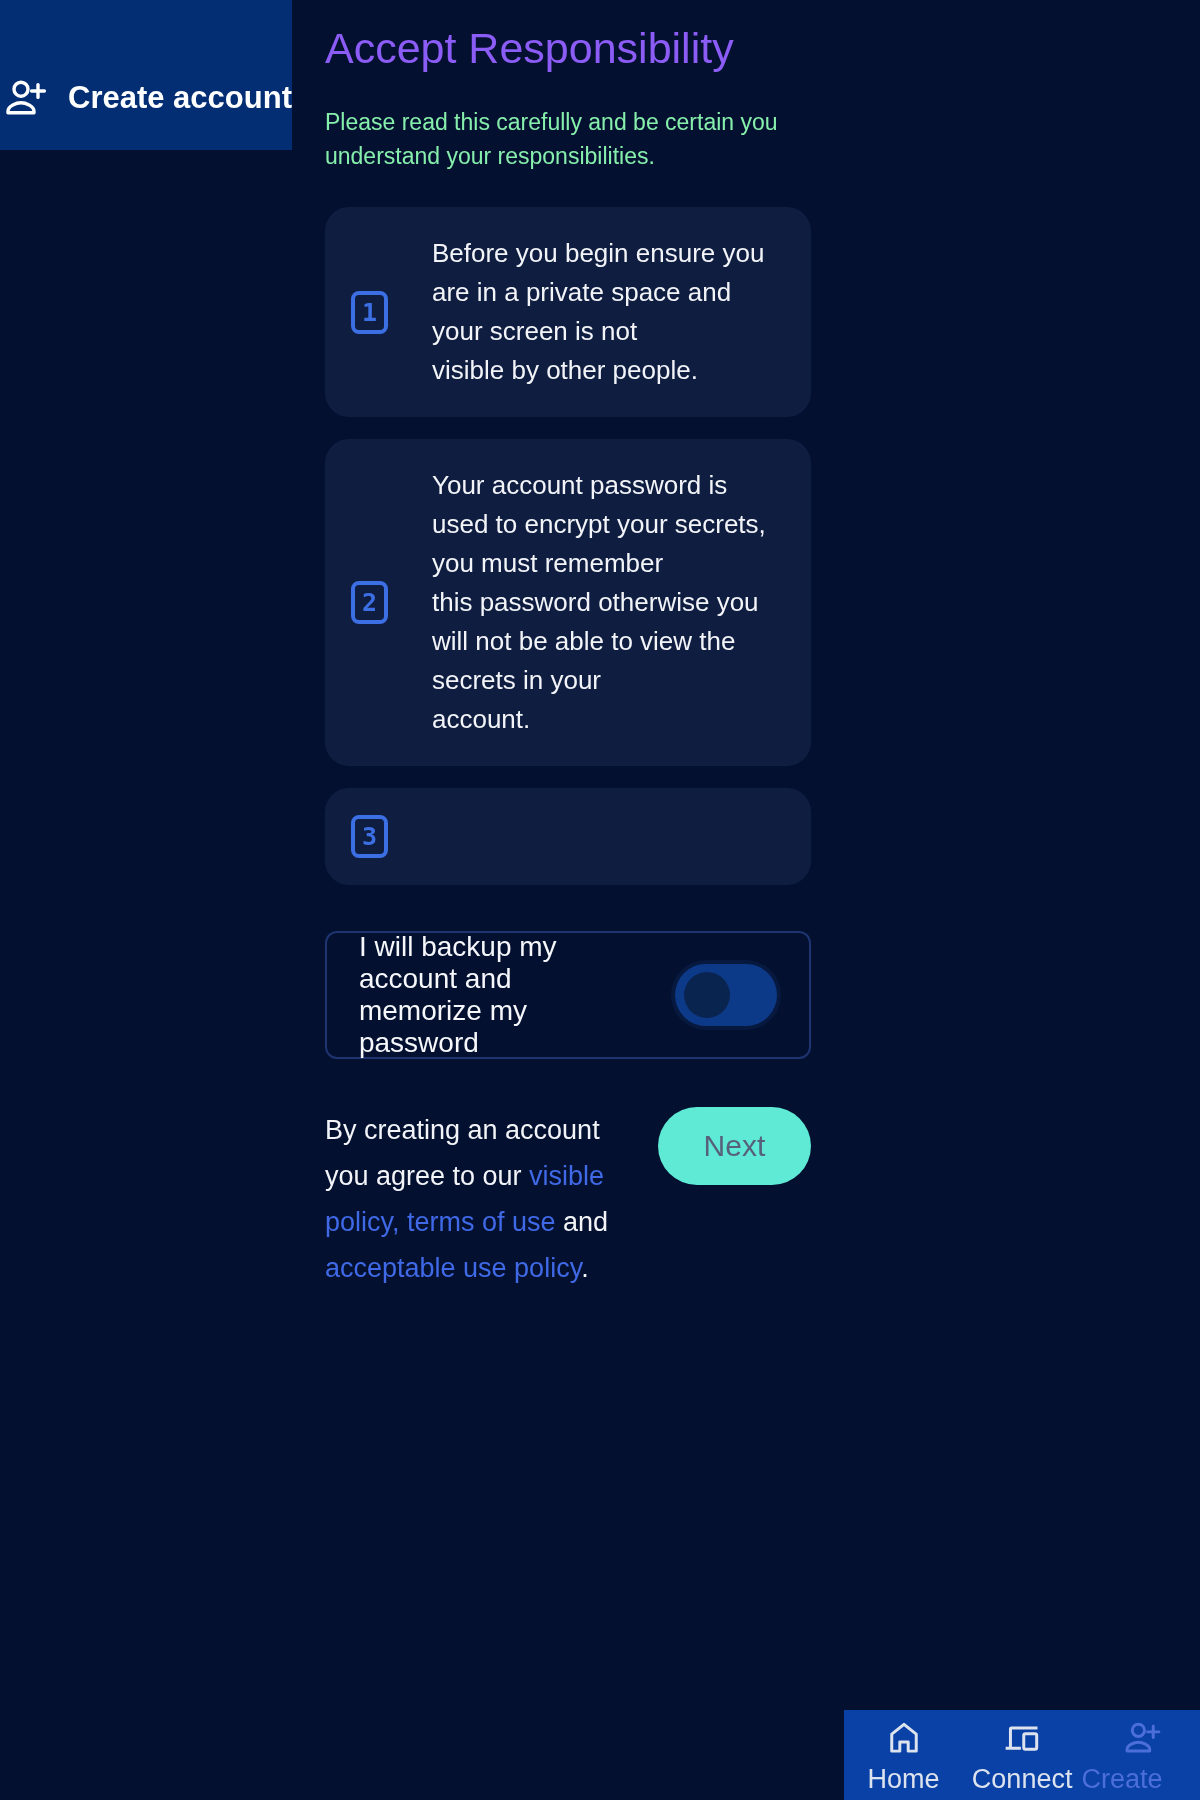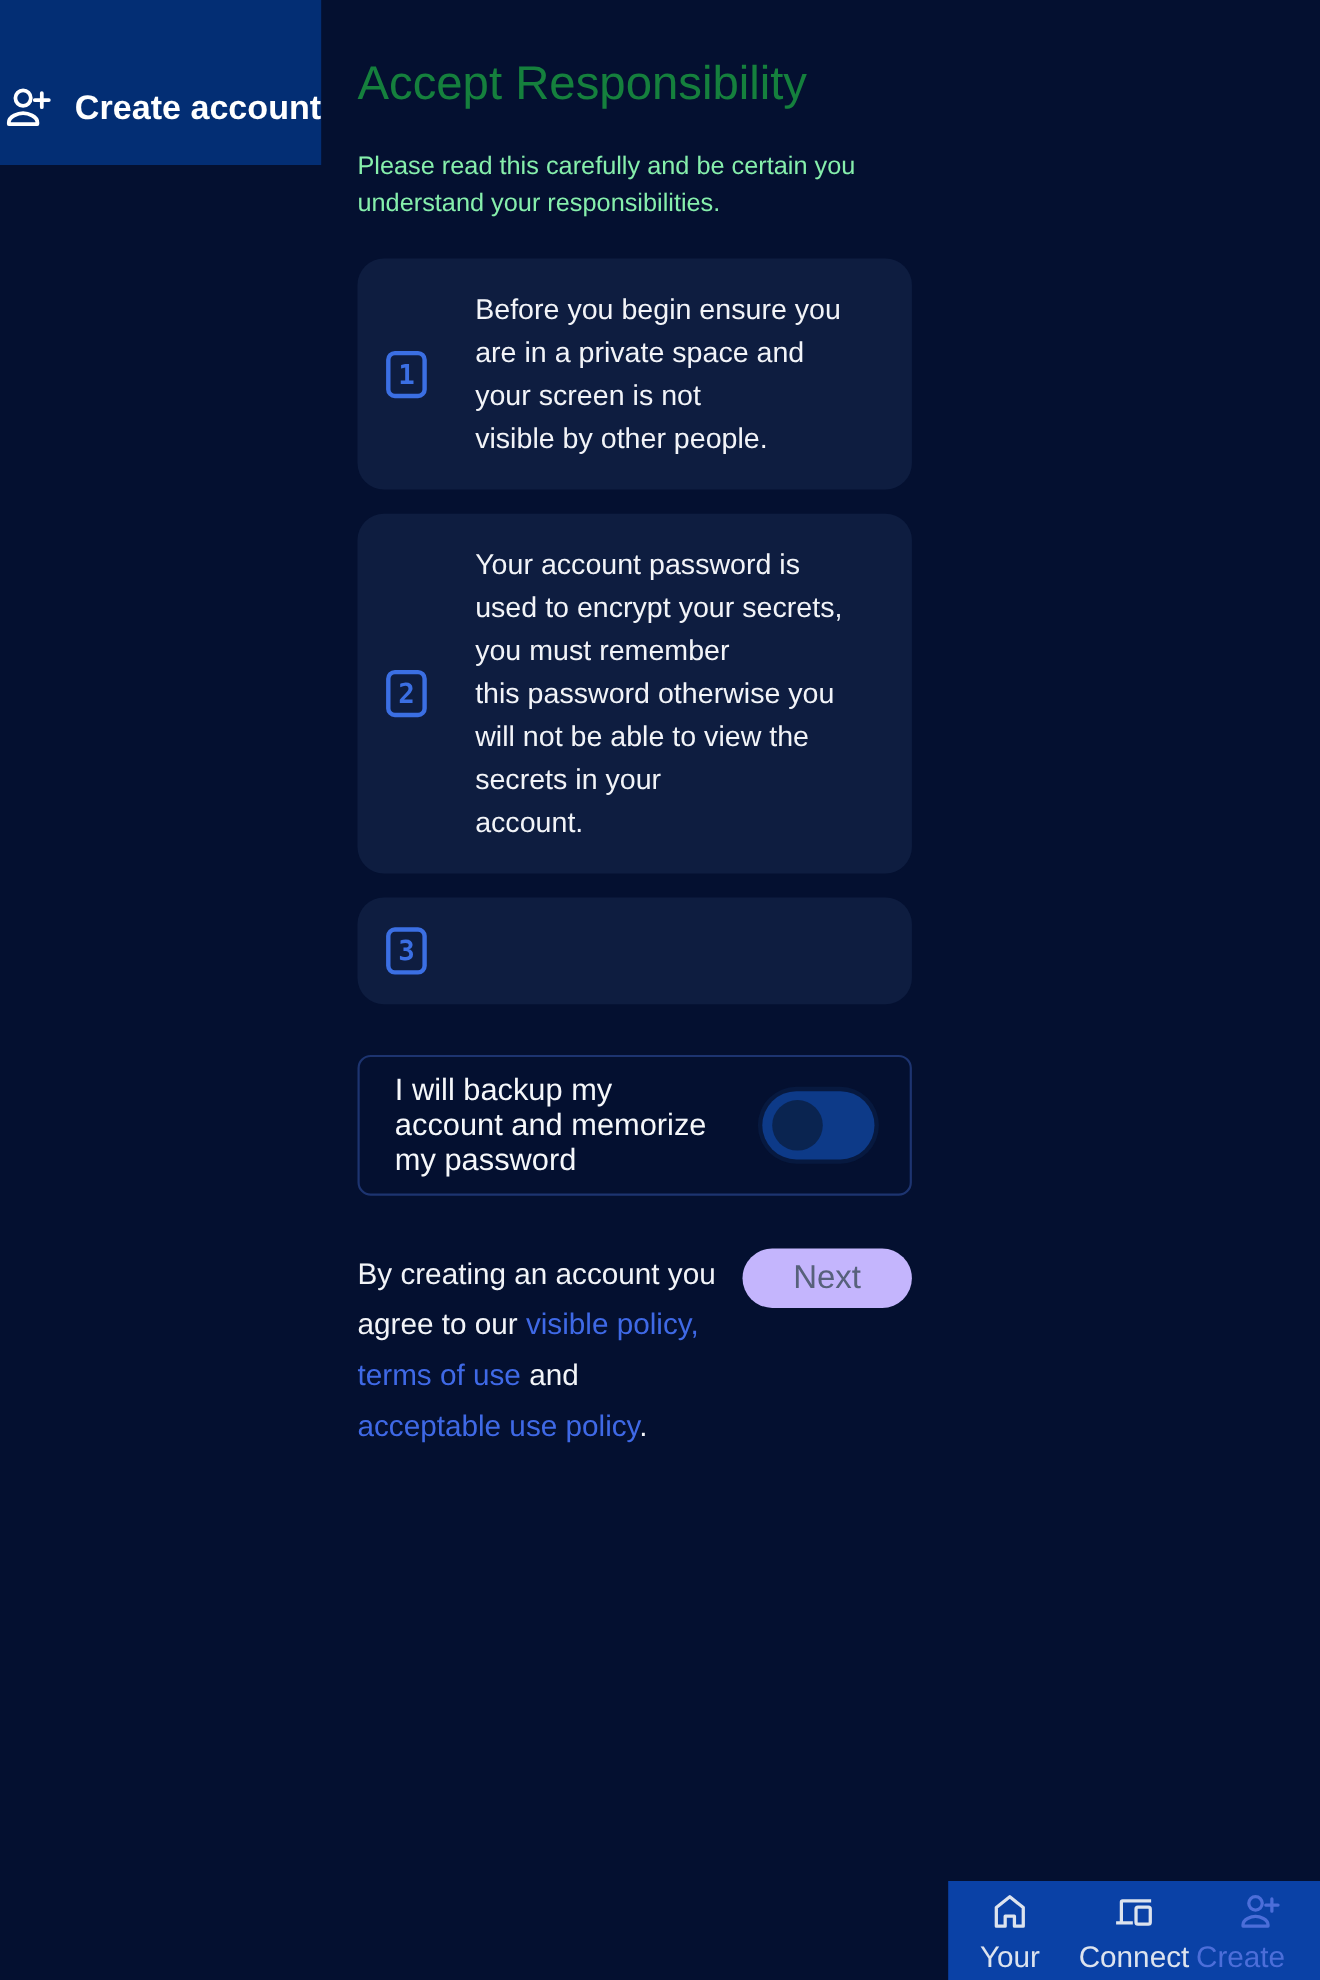--- a/index.html
+++ b/index.html
@@ -22,22 +22,22 @@
     background: #032e74;
     display: flex; justify-content: center; align-items: flex-end;
     gap: 20px; padding-bottom: 28px;
   }
   .header .hicon { width: 48px; height: 48px; color: #ffffff; }
   .header .htitle { font-size: 31px; font-weight: 700; color: #ffffff; line-height: 48px; }
 
   
   .main { padding: 0 33px; display: flex; flex-direction: column; }
   .page-title {
-    margin-top: 52px;
-    font-size: 43px; font-weight: 400; color: #15803d;
+    margin-top: 24px;
+    font-size: 43px; font-weight: 400; color: #8b5cf6;
   }
   .subtitle {
     margin-top: 32px;
     font-size: 23px; color: #86efac; line-height: 34px;
   }
 
   .cards { margin-top: 34px; display: flex; flex-direction: column; gap: 22px; }
   .card {
     background: #0e1d40;
     border-radius: 24px;
@@ -87,23 +87,23 @@
     display: flex; align-items: flex-start; gap: 20px;
   }
   .agreement {
     font-size: 27px; line-height: 46px; color: #f2f4f8;
     white-space: pre-line;
     max-width: 950px;
   }
   .agreement .link { color: #3f69e6; cursor: pointer; }
   .next-btn {
     margin-left: auto; flex-shrink: 0;
-    height: 54px; padding: 0 46px;
+    height: 78px; padding: 0 46px;
     border: none; border-radius: 39px;
-    background: #c4b5fd; color: #57617b;
+    background: #5eead4; color: #57617b;
     font-family: "Liberation Sans", sans-serif;
     font-size: 30px; font-weight: 500;
   }
 
   
   .bottom-nav {
     margin-top: auto;
     height: 90px; flex-shrink: 0;
     background: #0a41a6;
     display: flex;
@@ -169,21 +169,21 @@
     </div>
   </main>
 
   <nav class="bottom-nav">
     <div class="nav-item">
       <span class="nicon">
         <svg viewBox="0 0 24 24" width="42" height="42" fill="none" stroke="currentColor" stroke-width="1.7">
           <path d="M5 19.5V9.8l7-5.6 7 5.6v9.7h-4.6v-5.2H9.6v5.2z" stroke-linejoin="round"></path>
         </svg>
       </span>
-      <span class="nlabel">Your</span>
+      <span class="nlabel">Home</span>
     </div>
     <div class="nav-item">
       <span class="nicon">
         <svg viewBox="0 0 24 24" width="42" height="42" fill="none" stroke="currentColor" stroke-width="1.7">
           <path d="M3.5 17.8h7 M5.4 17.8V6.9a.6.6 0 0 1 .6-.6h14" stroke-linecap="square"></path>
           <rect x="13" y="9.6" width="7.4" height="8.8" rx="1"></rect>
         </svg>
       </span>
       <span class="nlabel">Connect</span>
     </div>

